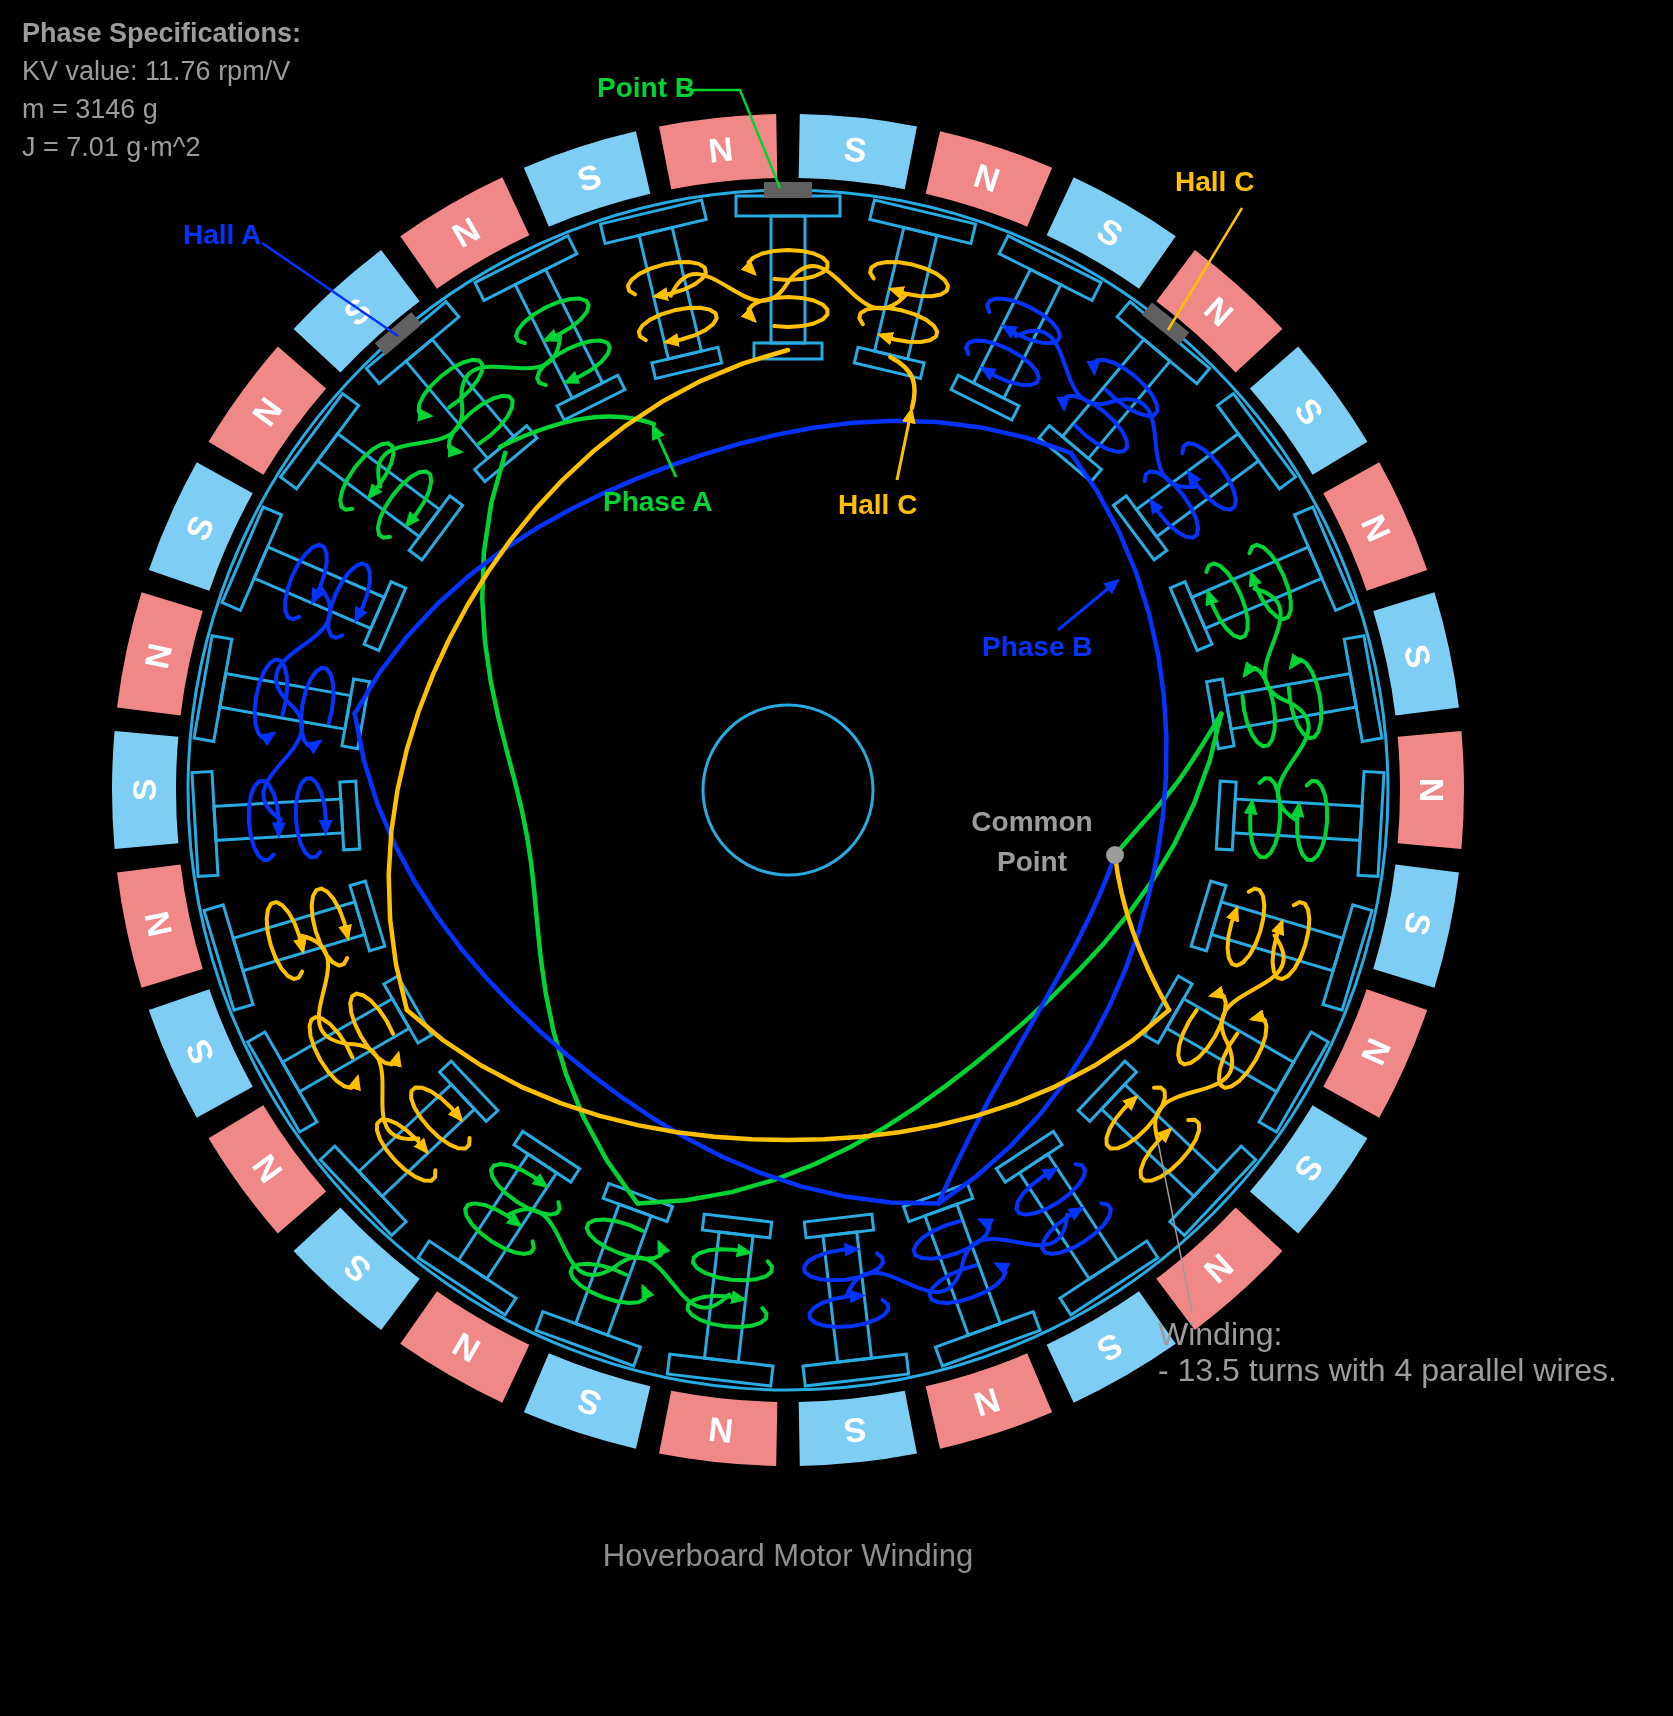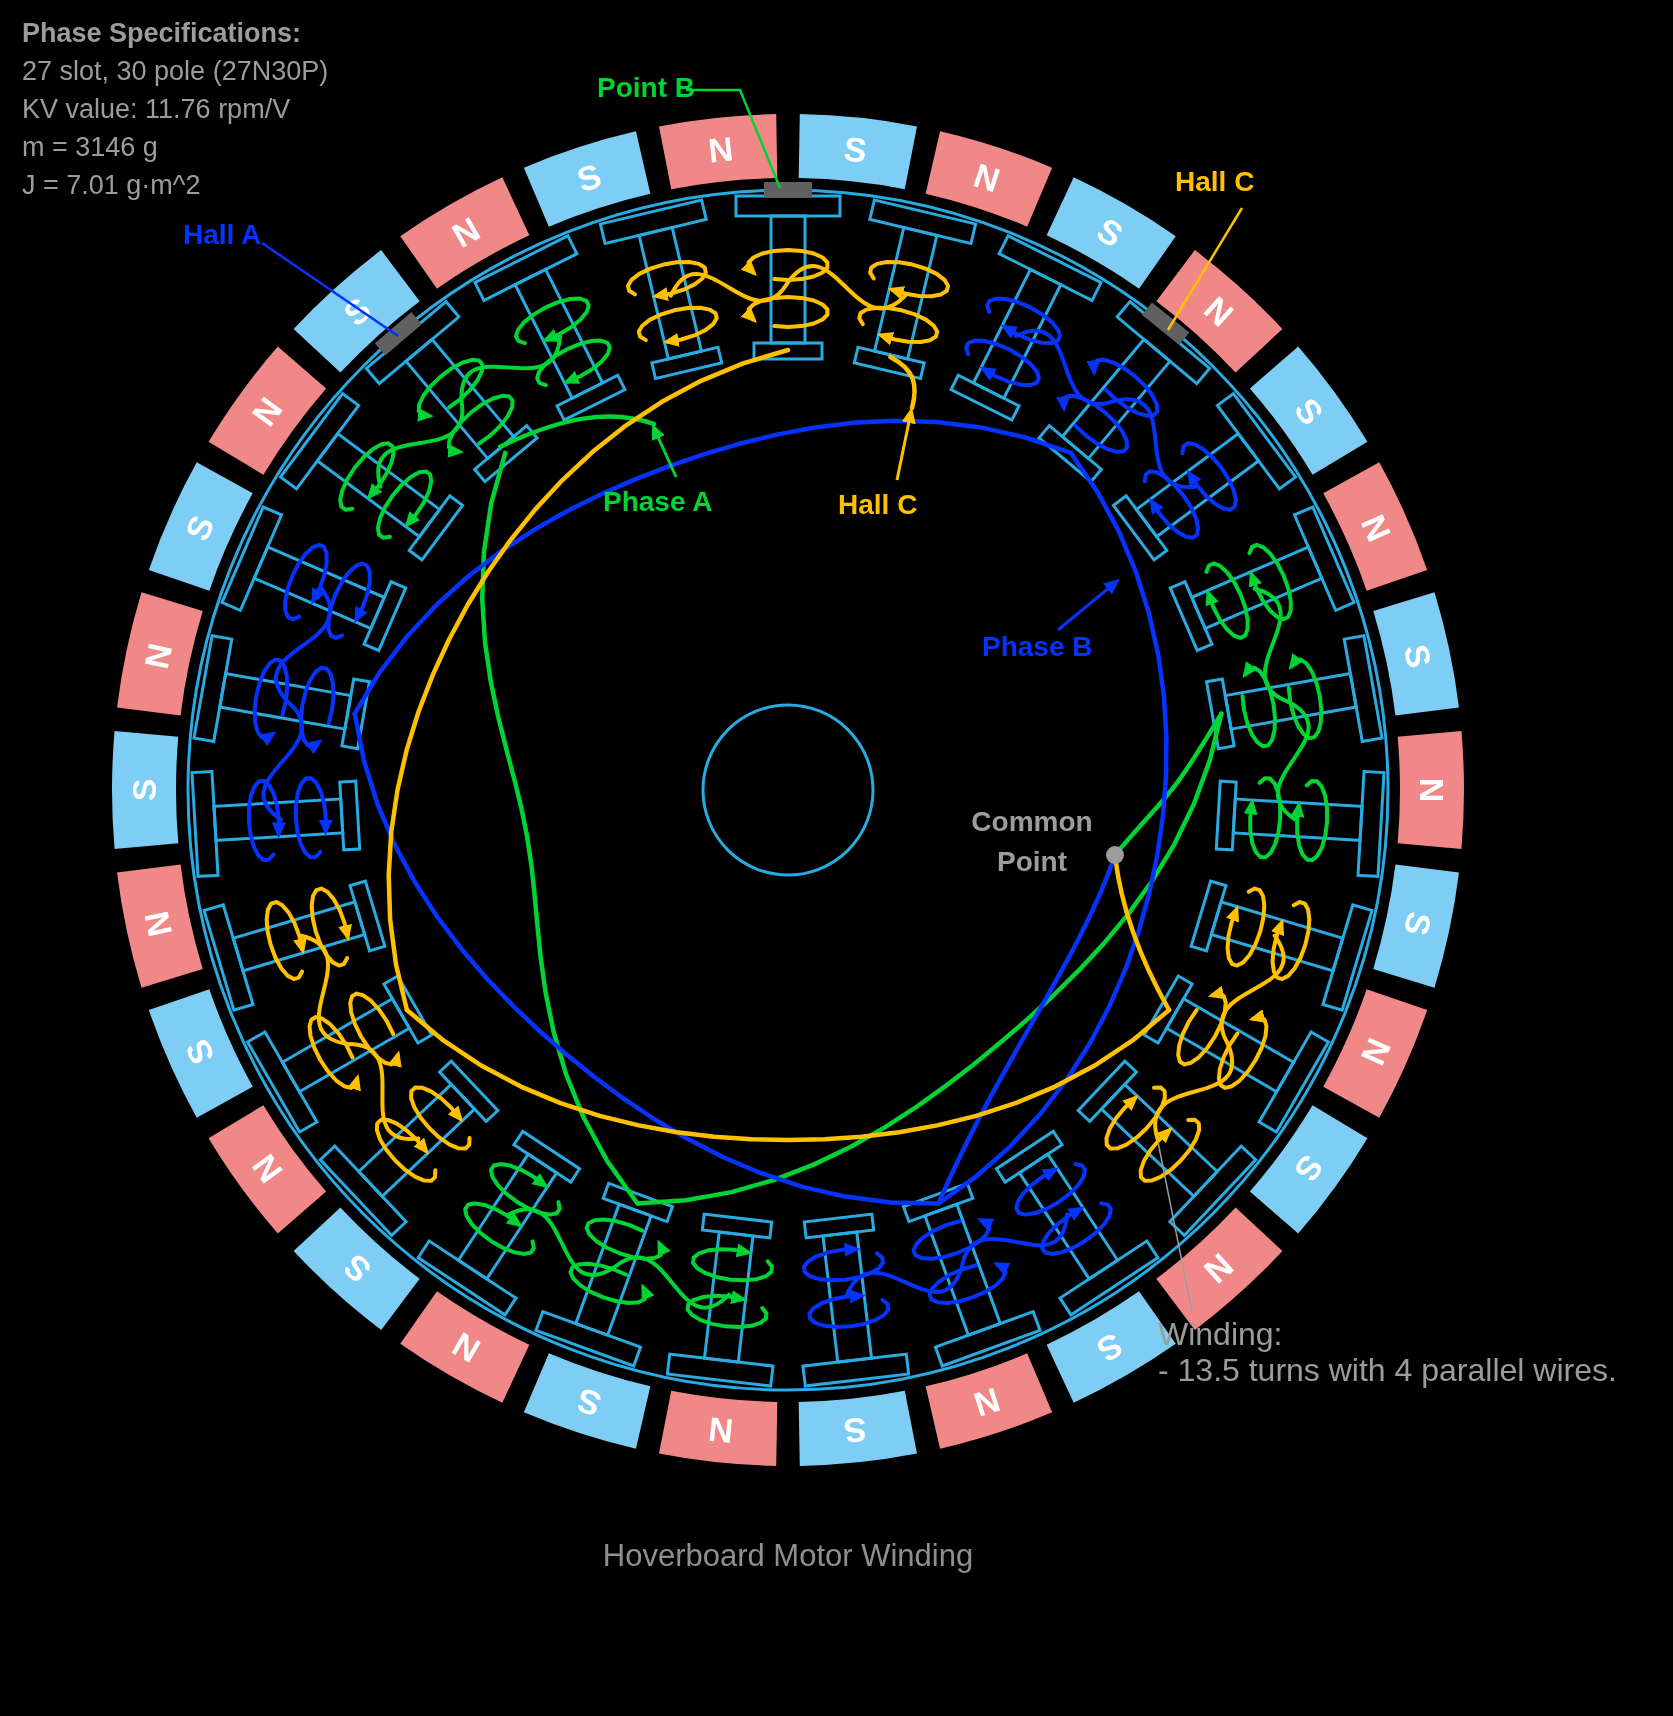--- a/index.html
+++ b/index.html
@@ -328,21 +328,20 @@
       <path d="M 1242 208 L 1168 330" stroke="#ffc000" stroke-width="2.5" fill="none"></path>
       <path d="M 676 477 L 654 428" stroke="#00d435" stroke-width="3" fill="none" marker-end="url(#arr-a)"></path>
       <path d="M 897 480 L 911 412" stroke="#ffc000" stroke-width="3" fill="none" marker-end="url(#arr-c)"></path>
       <path d="M 1058 630 L 1116 582" stroke="#0433ff" stroke-width="3" fill="none" marker-end="url(#arr-b)"></path>
       <circle cx="1115" cy="855" r="9" fill="#9c9c9c"></circle>
       <line x1="1192" y1="1312" x2="1158" y2="1142" stroke="#9c9c9c" stroke-width="1.5"></line>
     </svg>
 
   <div class="specs" style="color: rgb(156, 156, 156);">
     <div class="heading">Phase Specifications:</div>
-    <div>27 slot, 30 pole (27N30P)</div>
     <div>KV value: 11.76 rpm/V</div>
     <div>m = 3146 g</div>
     <div>J = 7.01 g·m^2</div>
   </div>
 
   <div class="plabel hall-a" style="color: rgb(4, 51, 255);">Hall A</div>
   <div class="plabel hall-b" style="color: rgb(0, 212, 53);">Point B</div>
   <div class="plabel hall-c" style="color: rgb(255, 192, 0);">Hall C</div>
 
   <div class="plabel phase-a" style="color: rgb(0, 212, 53);">Phase A</div>

